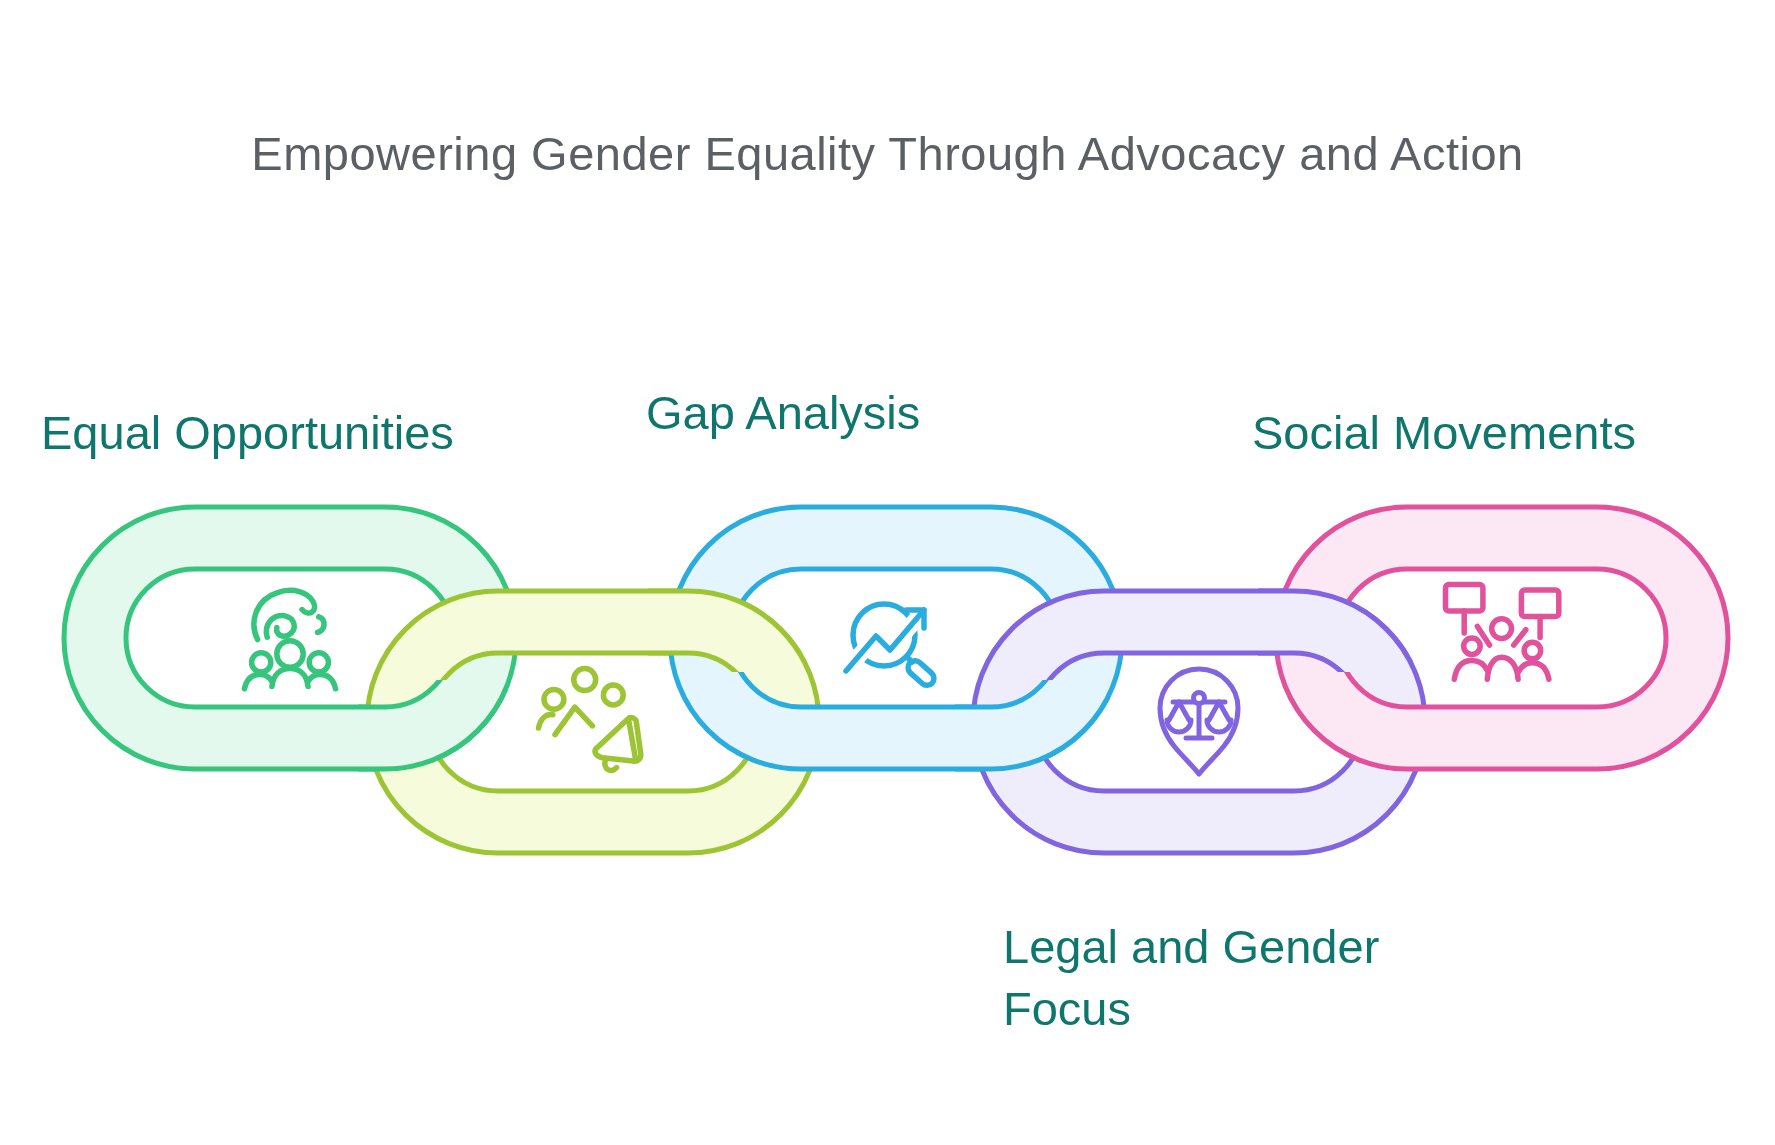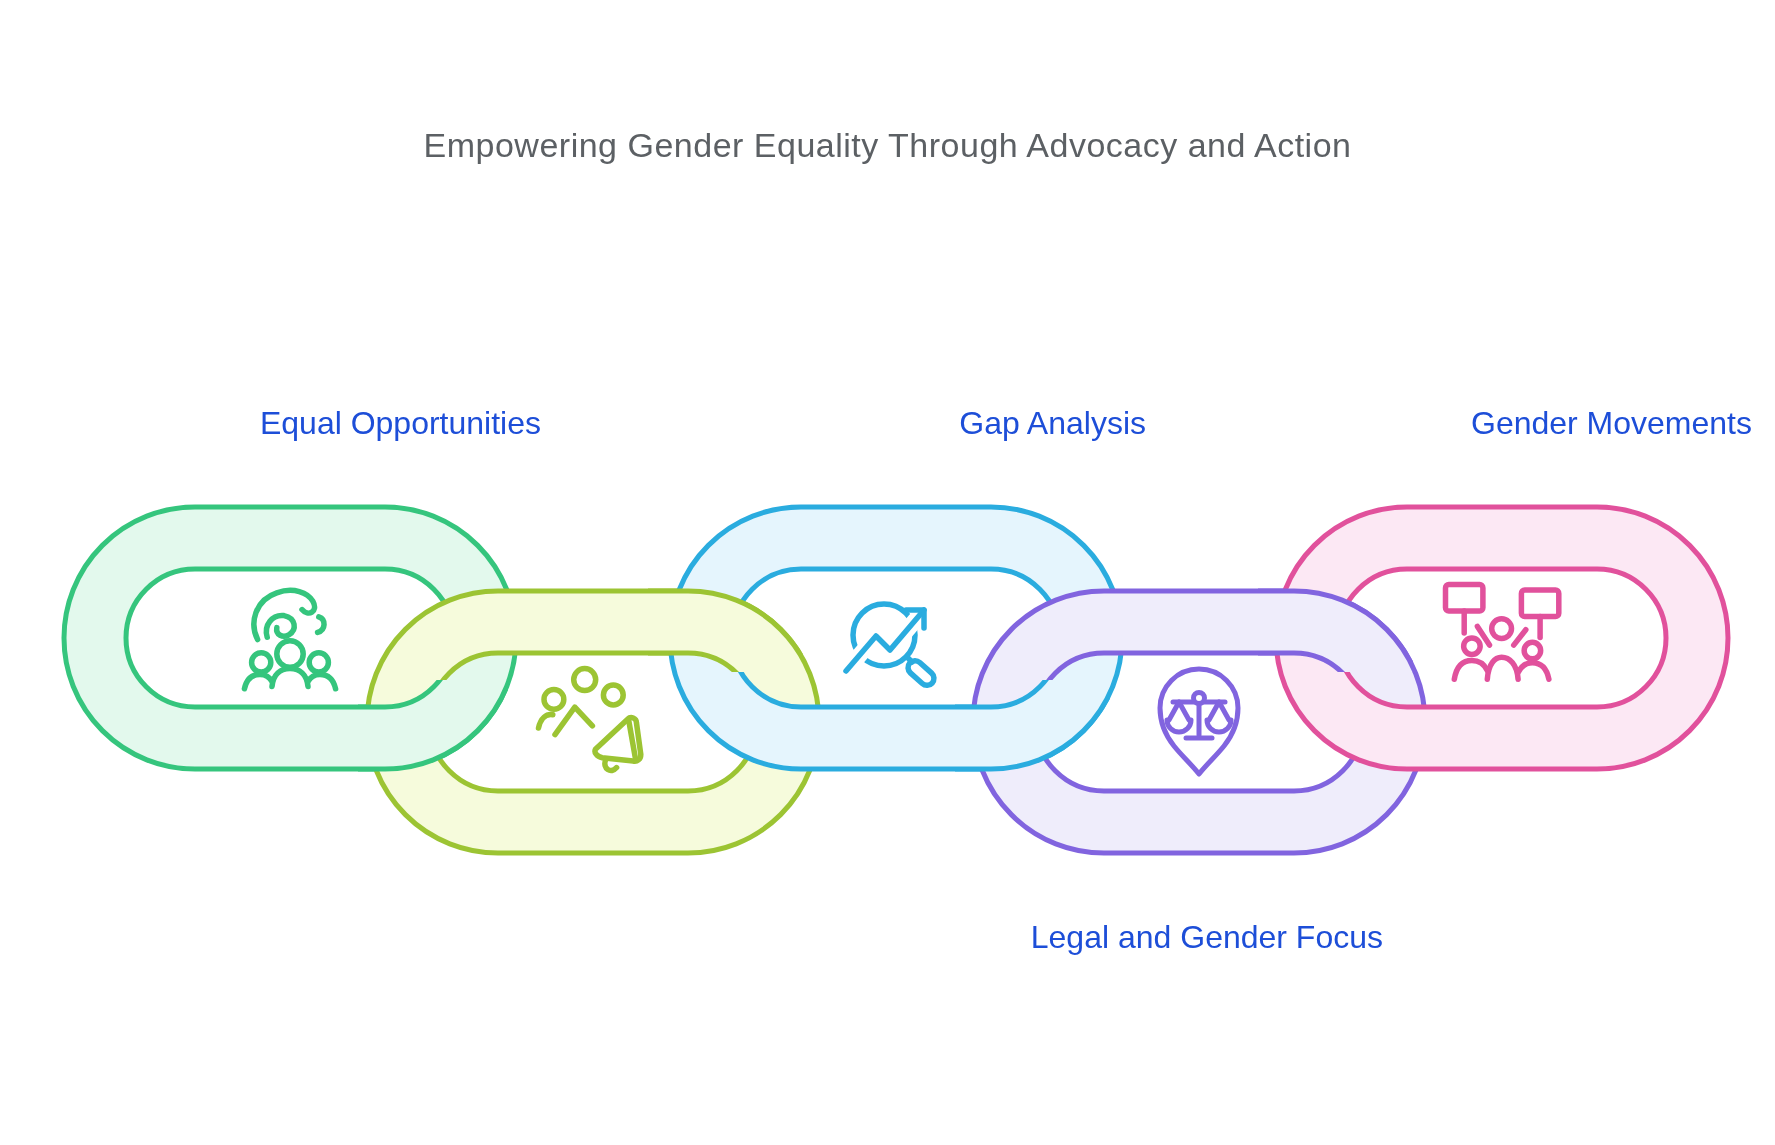--- a/index.html
+++ b/index.html
@@ -1,39 +1,39 @@
 <!DOCTYPE html>
 <html><head>
 <meta charset="utf-8">
 <style>
   html,body{margin:0;padding:0;background:#ffffff;}
   .canvas{position:relative;width:1775px;height:1145px;background:#ffffff;overflow:hidden;
           font-family:"Liberation Sans", sans-serif;}
   .title{position:absolute;left:0;top:126px;width:1775px;text-align:center;
-         font-size:34px;color:#5c6064;letter-spacing:0.5px;}
-  .label{position:absolute;text-align:right;font-size:32px;color:#1d4ed8;line-height:1.32;}
+         font-size:47px;color:#5c6064;letter-spacing:0.5px;}
+  .label{position:absolute;text-align:left;font-size:47px;color:#0f766e;line-height:1.32;}
   .lbl-eq{left:41px;top:402px;width:500px;}
-  .lbl-gap{left:646px;top:402px;width:500px;}
+  .lbl-gap{left:646px;top:382px;width:500px;}
   .lbl-soc{left:1252px;top:402px;width:500px;}
   .lbl-rights{left:341px;top:916px;width:500px;}
   .lbl-legal{left:1003px;top:916px;width:380px;}
   svg{position:absolute;left:0;top:0;}
   .ring{stroke-width:5;}
   .icon{fill:none;stroke-linecap:round;stroke-linejoin:round;}
 </style>
 </head>
 <body>
 
 <div class="canvas">
 
   <div class="title">Empowering Gender Equality Through Advocacy and Action</div>
 
   <div class="label lbl-eq">Equal Opportunities</div>
   <div class="label lbl-gap">Gap Analysis</div>
-  <div class="label lbl-soc">Gender Movements</div>
+  <div class="label lbl-soc">Social Movements</div>
   <div class="label lbl-legal">Legal and Gender Focus</div>
 
   <svg width="1775" height="1145" viewBox="0 0 1775 1145">
     <defs>
       <clipPath id="r12">
           <rect x="358" y="680" width="150" height="110"></rect>
         </clipPath>
       <clipPath id="r23">
           <rect x="648" y="570" width="155" height="102"></rect>
         </clipPath>

